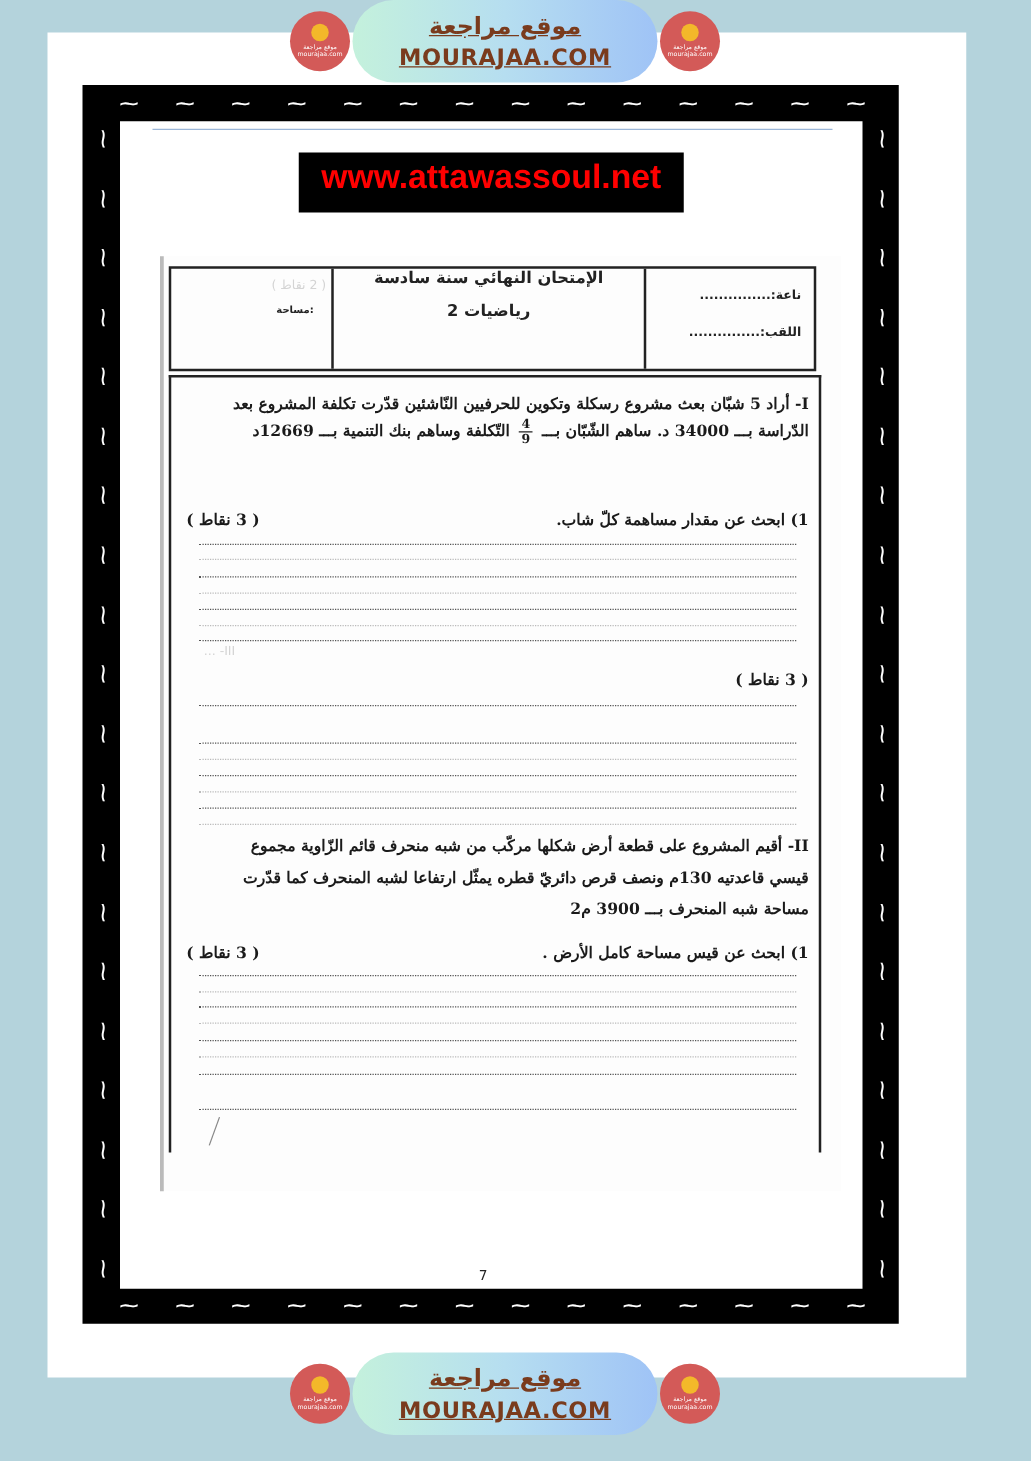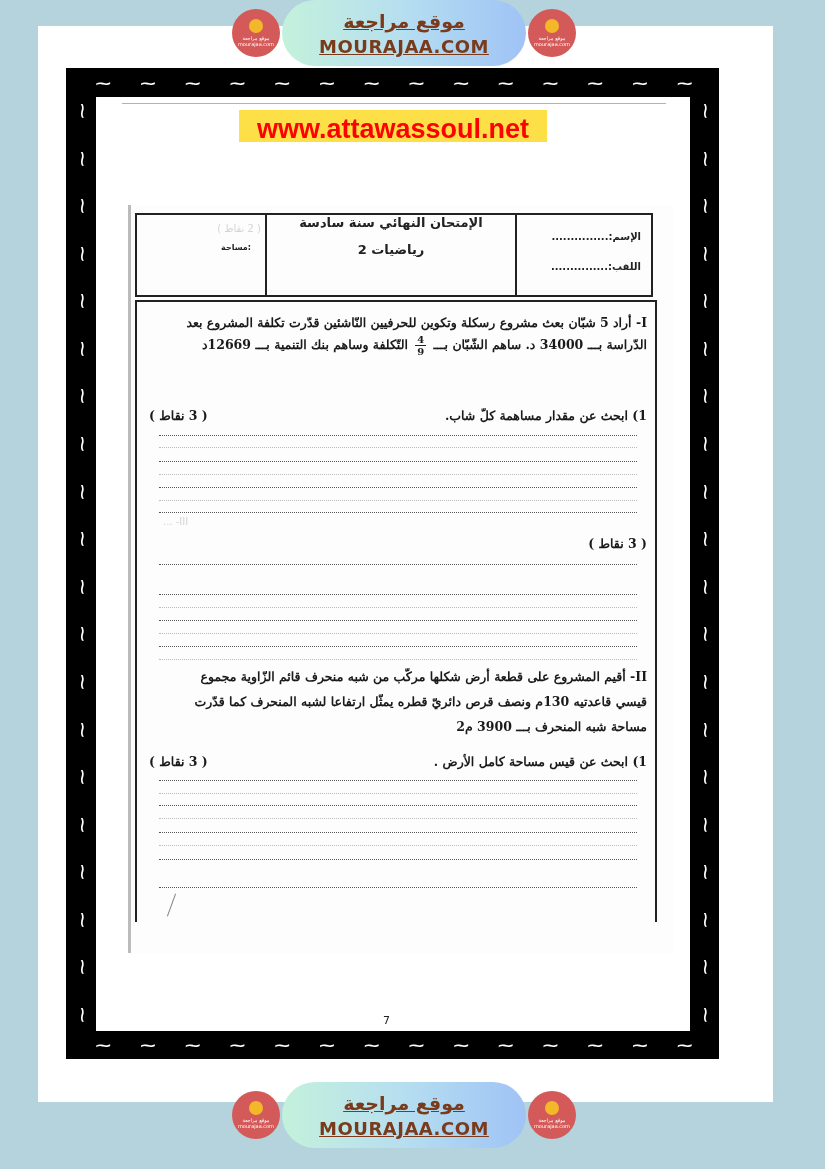--- a/index.html
+++ b/index.html
@@ -50,22 +50,22 @@
   .row-bottom { top: 964px; }
   .col-left, .col-right { position: absolute; top: 30px; width: 28px; height: 930px; display: flex; flex-direction: column; justify-content: space-between; align-items: center; }
   .col-left { left: 2px; }
   .col-right { left: 625px; }
   .gl { color: #fff; font-size: 22px; line-height: 26px; font-weight: bold; }
   .gl.h { transform: scaleY(0.6); }
   .gl.v { transform: rotate(90deg) scaleY(0.6); }
 
   .blue-rule { position: absolute; left: 122px; top: 103px; width: 544px; height: 1px; background: #9bb6d8; }
   .site-label {
-    position: absolute; left: 239px; top: 110px; width: 308px; height: 32px;
-    background: #fde047; color: #ff0000; font-weight: bold; font-size: 27px;
+    position: absolute; left: 239px; top: 122px; width: 308px; height: 48px;
+    background: #000000; color: #ff0000; font-weight: bold; font-size: 27px;
     line-height: 38px; text-align: center; font-family: "Liberation Sans", sans-serif;
   }
 
   
   .scan {
     position: absolute; left: 128px; top: 205px; width: 526px; height: 748px;
     background: #fdfdfd; border-left: 3px solid #bbb; padding-left: 16px;
   }
   .ex-header {
     position: absolute; left: 4px; top: 8px; width: 514px; height: 80px;
@@ -210,21 +210,21 @@
   <div class="ex-header">
     <div class="cell c-num">
       <span class="ghost" style="right:4px;top:8px;">( 2 نقاط )</span>
       <span class="num-lbl">مساحة:</span>
     </div>
     <div class="cell c-title">
       <span class="t-main">الإمتحان النهائي سنة سادسة</span>
       <span class="t-sub">رياضيات 2</span>
     </div>
     <div class="cell c-name">
-      <span class="name-lbl" style="top:16px;">الإسم:...............</span>
+      <span class="name-lbl" style="top:16px;">ناعة:...............</span>
       <span class="name-lbl" style="top:46px;">اللقب:...............</span>
     </div>
   </div>
 
   <div class="ex-body">
 
     <div class="para" style="top:10px;">
       <div>I- أراد 5 شبّان بعث مشروع رسكلة وتكوين للحرفيين النّاشئين قدّرت تكلفة المشروع بعد</div>
       <div>
         <span>الدّراسة بـــ 34000 د. ساهم الشّبّان بـــ</span>

